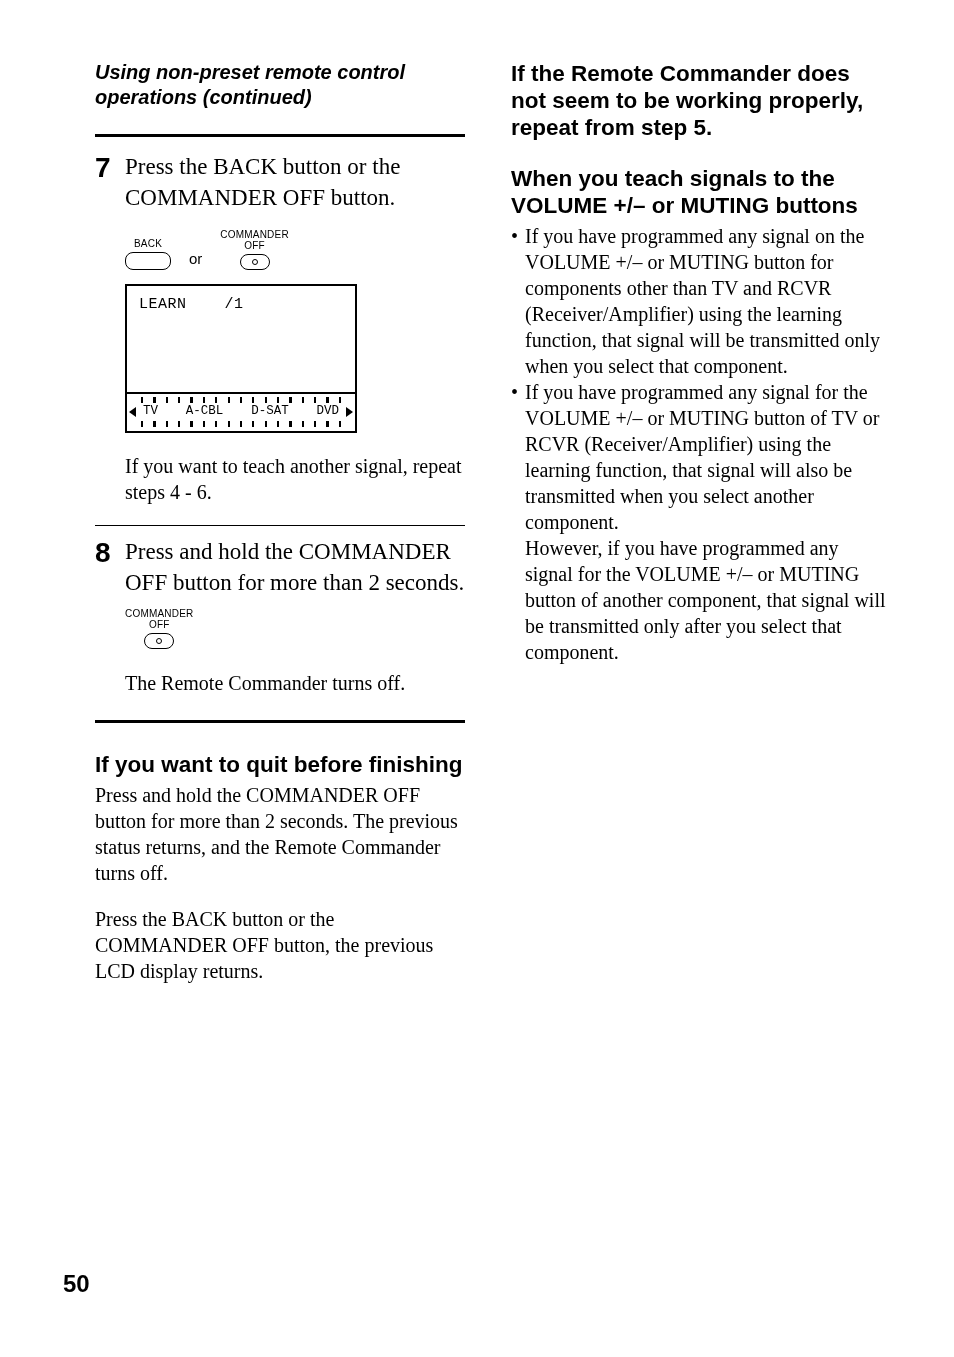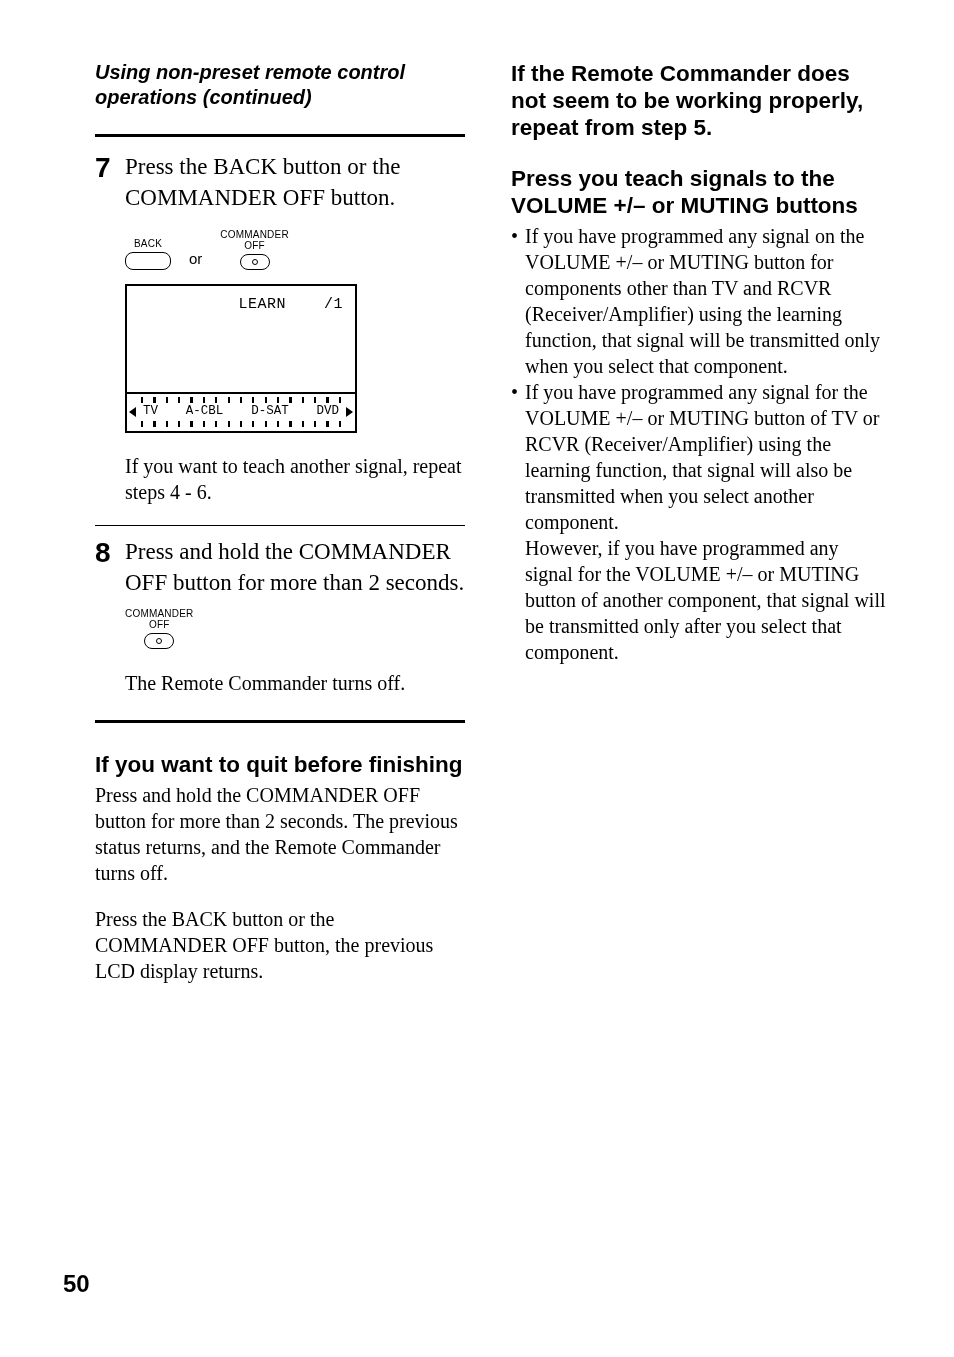--- a/index.html
+++ b/index.html
@@ -127,21 +127,21 @@
     width: 232px;
     border: 2px solid #000;
     box-sizing: border-box;
     position: relative;
     font-family: "Courier New", monospace;
   }
   .lcd-top {
     height: 96px;
     padding: 10px 12px 0 12px;
   }
-  .lcd-title { font-size: 15px; letter-spacing: 0.5px; text-align: right; }
+  .lcd-title { font-size: 15px; letter-spacing: 0.5px; text-align: left; }
   .lcd-bot {
     border-top: 2px solid #000;
     padding: 3px 6px 4px 6px;
     position: relative;
   }
   .ticks-top, .ticks-bot {
     display: flex; justify-content: space-between; padding: 0 8px;
   }
   .tick { width: 2.2px; height: 6px; background: #000; }
   .arrow-l, .arrow-r {
@@ -274,21 +274,21 @@
       <div style="height:20px"></div>
 
       <p class="body">Press the BACK button or the COMMANDER OFF button, the previous LCD display returns.</p>
     </div>
 
     <div class="col-right">
       <p class="h2">If the Remote Commander does not seem to be working properly, repeat from step 5.</p>
 
       <div style="height:20px"></div>
 
-      <p class="h2">Press you teach signals to the VOLUME +/– or MUTING buttons</p>
+      <p class="h2">When you teach signals to the VOLUME +/– or MUTING buttons</p>
 
       <div class="body bul">
         <div class="dot">•</div>
         <div class="txt">If you have programmed any signal on the VOLUME +/– or MUTING button for components other than TV and RCVR (Receiver/Amplifier) using the learning function, that signal will be transmitted only when you select that component.</div>
       </div>
       <div class="body bul">
         <div class="dot">•</div>
         <div class="txt">
           <span>If you have programmed any signal for the VOLUME +/– or MUTING button of TV or RCVR (Receiver/Amplifier) using the learning function, that signal will also be transmitted when you select another component.</span><br>
           <span>However, if you have programmed any signal for the VOLUME +/– or MUTING button of another component, that signal will be transmitted only after you select that component.</span>

